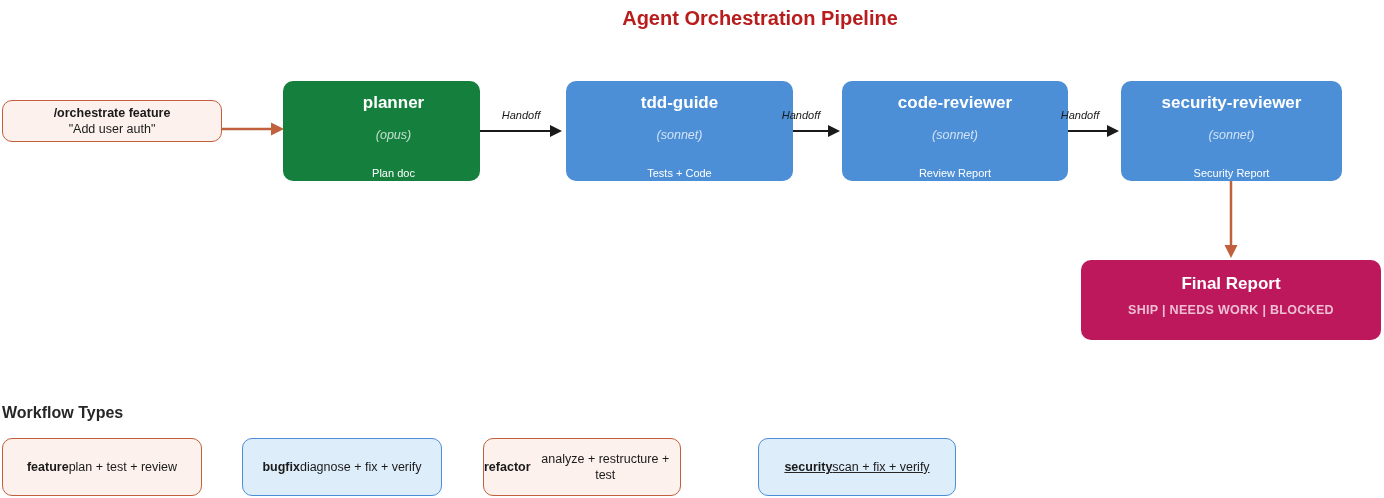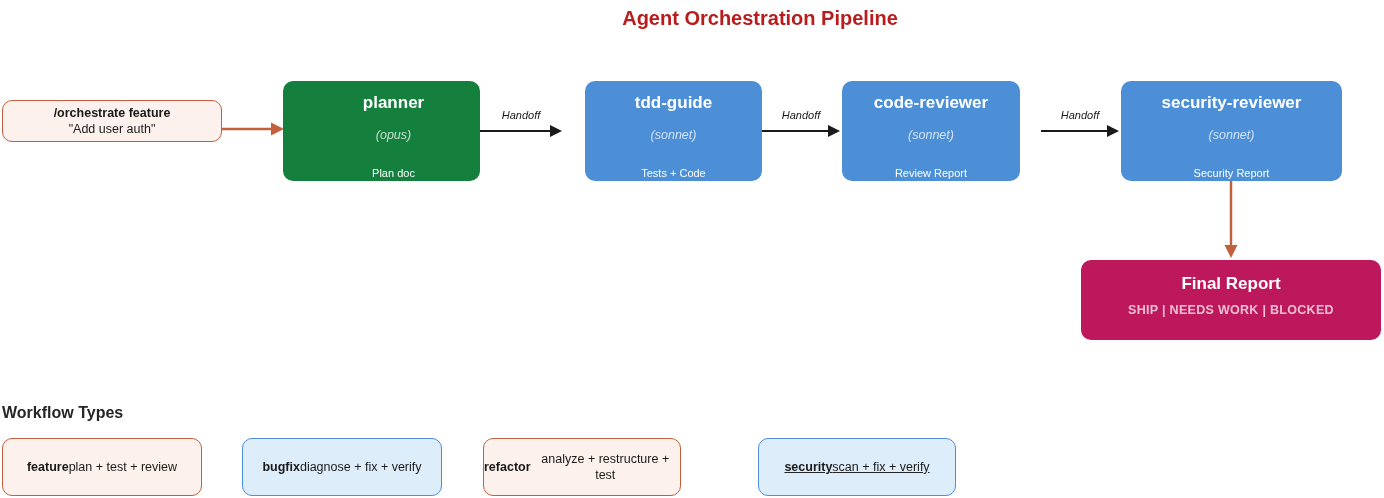--- a/index.html
+++ b/index.html
@@ -23,22 +23,22 @@
   .agent-node{
     position:absolute;top:81px;height:100px;box-sizing:border-box;border-radius:10px;
     text-align:center;color:#ffffff;
   }
   .agent-node.orange{background:#15803d;padding-left:24px;}
   .agent-node.blue{background:#4C8FD6;}
   .agent-node .name{margin-top:12px;font-size:17px;font-weight:bold;line-height:19px;}
   .agent-node .model{margin-top:16px;font-size:12.5px;font-style:italic;line-height:15px;color:rgba(255,255,255,0.75);}
   .agent-node .output{margin-top:24px;font-size:11px;line-height:13px;}
   .n-planner{left:283px;width:197px;}
-  .n-tdd{left:585px;width:177px;}
-  .n-code{left:842px;width:178px;}
+  .n-tdd{left:566px;width:227px;}
+  .n-code{left:842px;width:226px;}
   .n-sec{left:1121px;width:221px;}
   
   .final-node{
     position:absolute;left:1081px;top:260px;width:300px;height:80px;box-sizing:border-box;
     background:#be185d;border-radius:10px;text-align:center;color:#ffffff;
   }
   .final-node .t{margin-top:14px;font-size:17px;font-weight:bold;line-height:20px;}
   .final-node .s{margin-top:8px;font-size:12.5px;font-weight:bold;line-height:16px;color:rgba(255,255,255,0.72);letter-spacing:0.3px;}
   
   .edge-label{

